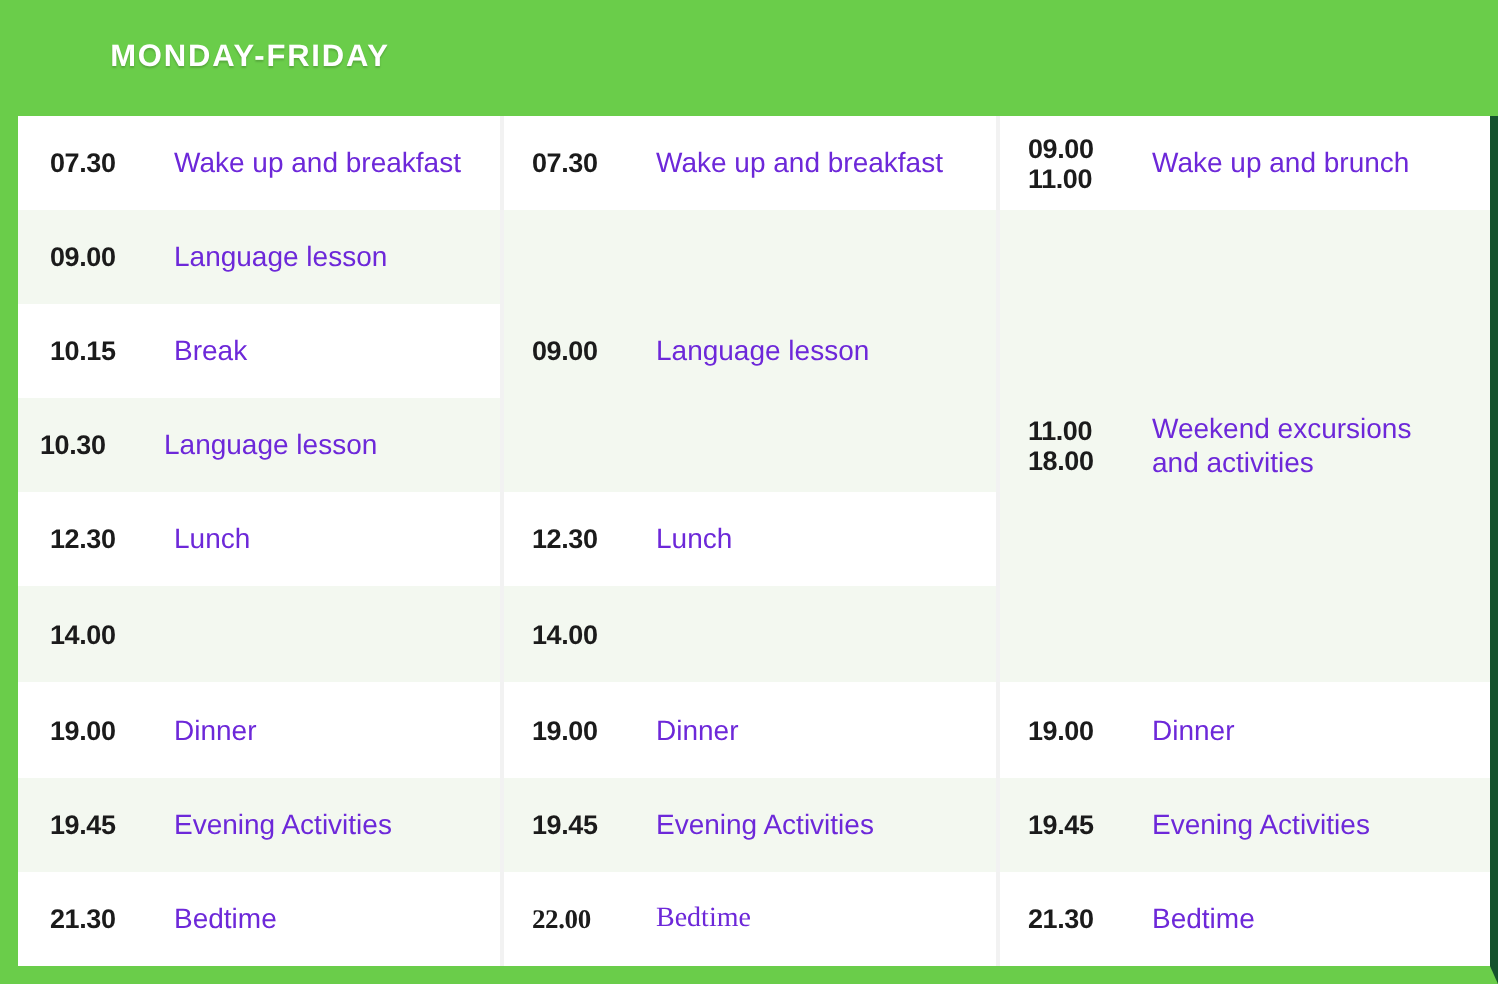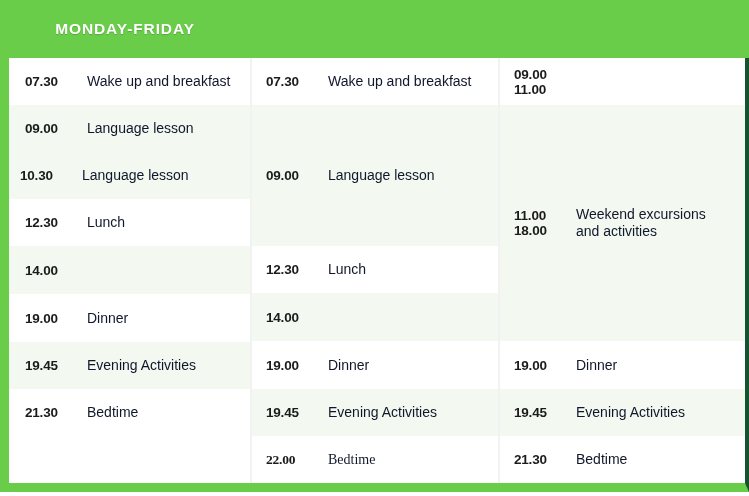--- a/index.html
+++ b/index.html
@@ -106,21 +106,21 @@
     color: #1b1b1b;
     font-weight: bold;
     font-size: 13.5px;
     line-height: 15px;
     flex: 0 0 auto;
     min-width: 48px;
     white-space: pre-line;
     letter-spacing: -0.2px;
   }
   .desc {
-    color: #0f172a;
+    color: #6d28d9;
     font-size: 14px;
     line-height: 17px;
     margin-left: 14px;
     white-space: pre-line;
   }
   .desc.small {
     font-size: 12.3px;
     line-height: 14px;
   }
 </style>
@@ -138,20 +138,24 @@
   <div class="body-row">
     <div class="column c-mf">
         <div class="cell plain" style="flex: 0 0 47px; height: 47px;">
           <span class="time">07.30</span>
           <span class="desc">Wake up and breakfast</span>
         </div>
         <div class="cell alt" style="flex: 0 0 47px; height: 47px;">
           <span class="time">09.00</span>
           <span class="desc">Language lesson</span>
         </div>
+        <div class="cell plain" style="flex: 0 0 47px; height: 47px;">
+          <span class="time">10.15</span>
+          <span class="desc">Break</span>
+        </div>
         <div class="cell alt" style="flex: 0 0 47px; height: 47px; padding-left: 11px;">
           <span class="time">10.30</span>
           <span class="desc">Language lesson</span>
         </div>
         <div class="cell plain" style="flex: 0 0 47px; height: 47px;">
           <span class="time">12.30</span>
           <span class="desc">Lunch</span>
         </div>
         <div class="cell alt" style="flex: 0 0 48px; height: 48px;">
           <span class="time">14.00</span>
@@ -197,20 +201,21 @@
         <div class="cell plain" style="flex: 0 0 47px; height: 47px; font-family: Liberation Serif, serif;">
           <span class="time">22.00</span>
           <span class="desc">Bedtime</span>
         </div>
         <div class="cell plain empty" style="flex: 1 1 auto;"></div>
       </div>
     <div class="column c-sun">
         <div class="cell plain" style="flex: 0 0 47px; height: 47px;">
           <span class="time">09.00
 11.00</span>
+          <span class="desc">Wake up and brunch</span>
         </div>
         <div class="cell alt" style="flex: 0 0 236px; height: 236px;">
           <span class="time">11.00
 18.00</span>
           <span class="desc">Weekend excursions
 and activities</span>
         </div>
         <div class="cell plain" style="flex: 0 0 48px; height: 48px;">
           <span class="time">19.00</span>
           <span class="desc">Dinner</span>

